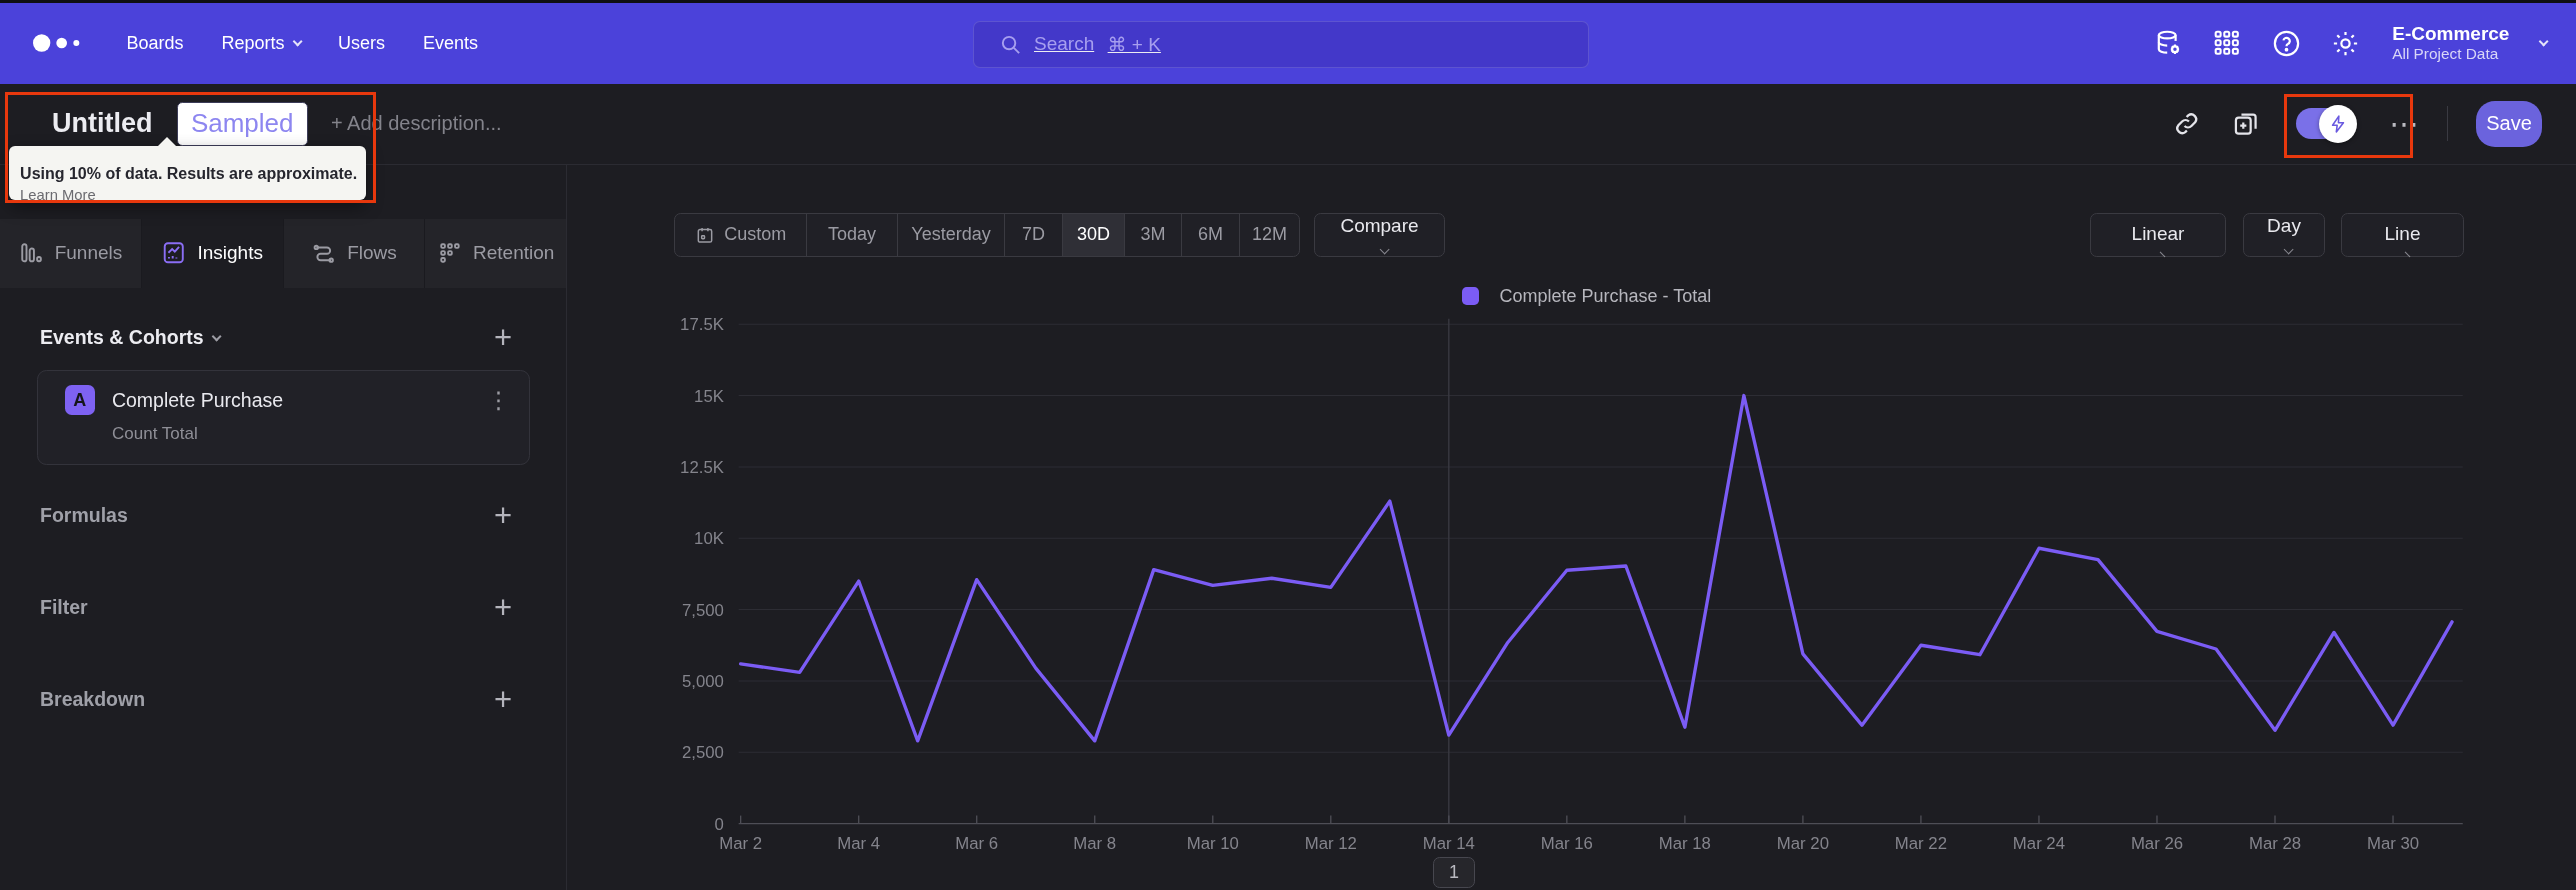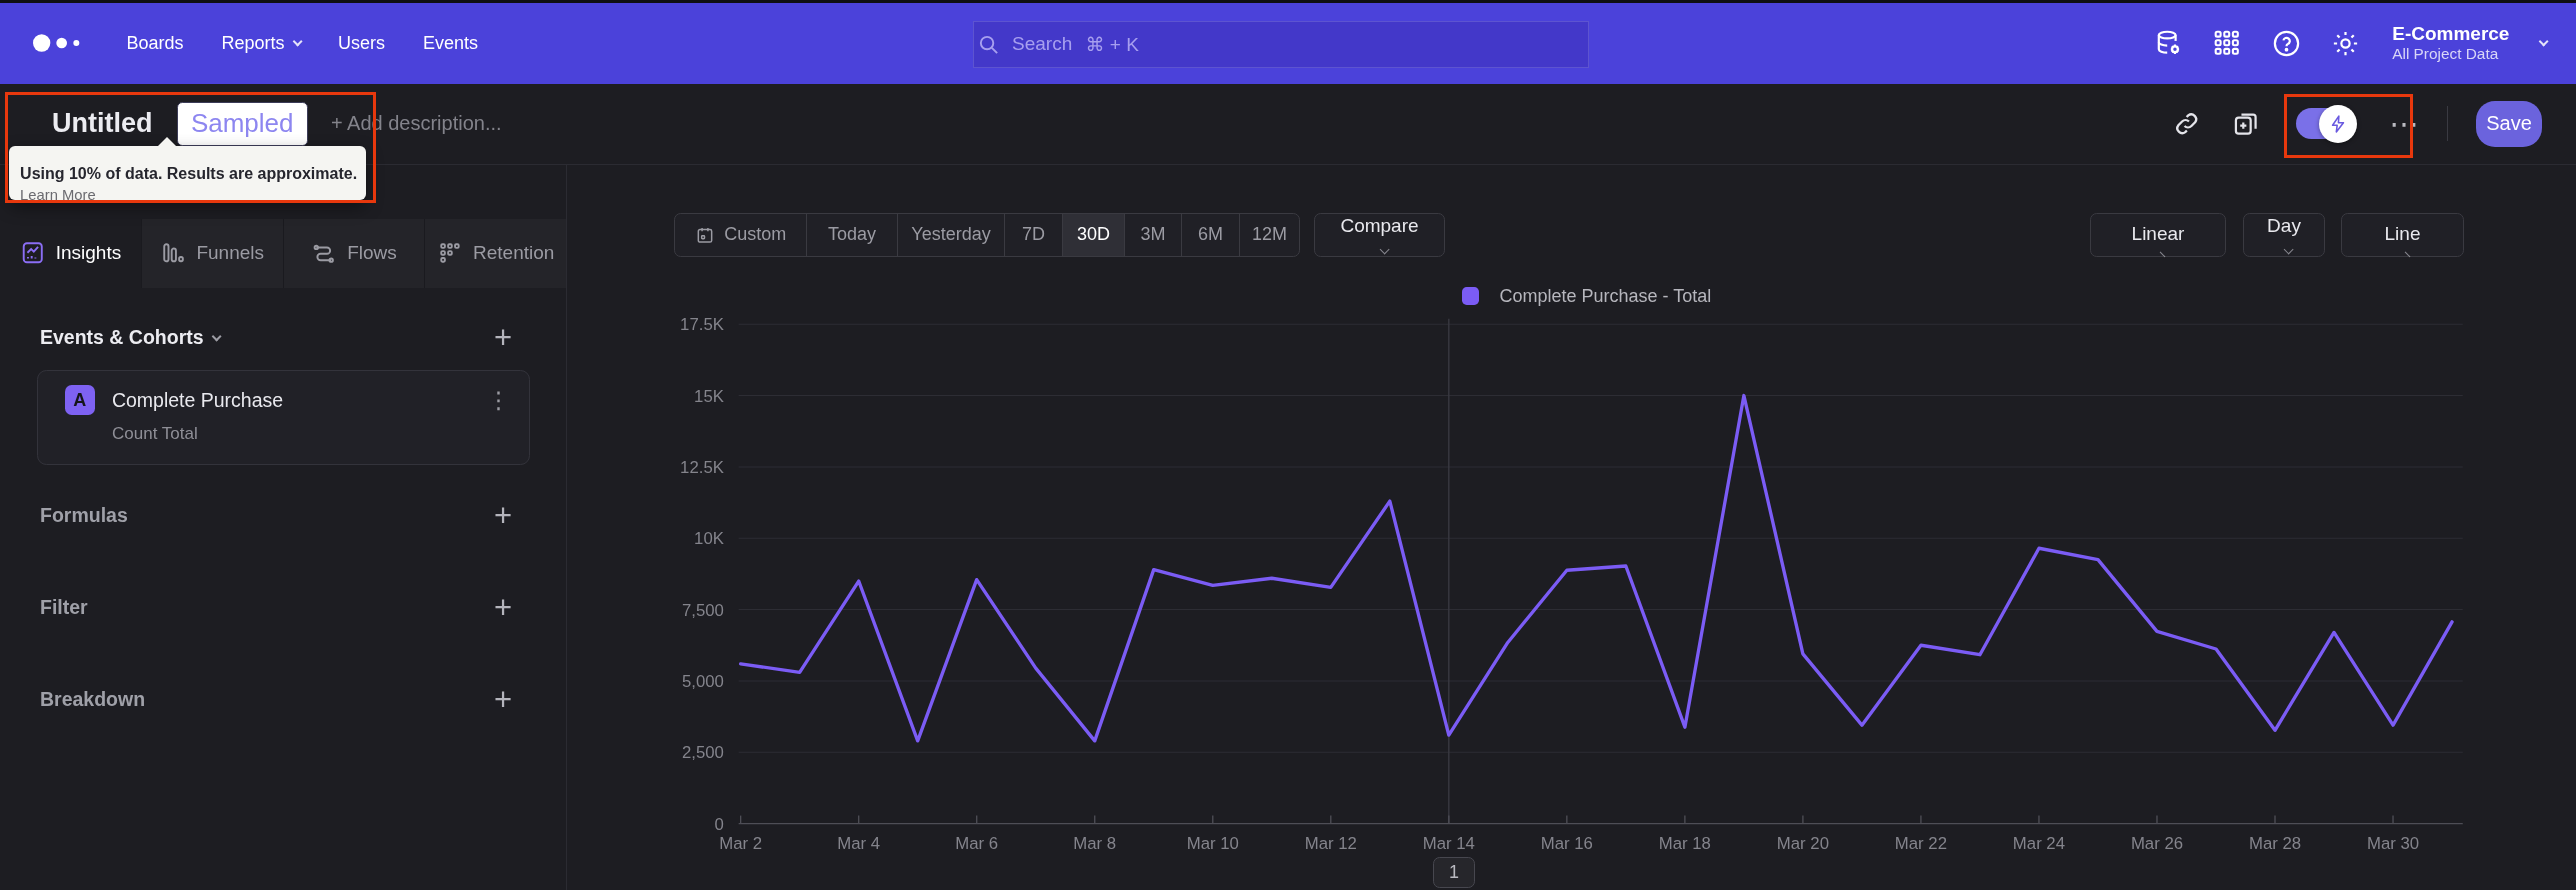--- a/index.html
+++ b/index.html
@@ -12,21 +12,21 @@
   *{box-sizing:border-box;margin:0;padding:0;}
   html,body{width:2576px;height:890px;overflow:hidden;}
   body{font-family:"Liberation Sans",sans-serif;background:var(--body-bg);color:var(--text-primary);position:relative;}
   .top-strip{height:2.7px;background:#0f0f13;}
   
   .topnav{height:81px;background:var(--topnav-bg);display:flex;align-items:center;padding:0 29.5px;position:relative;}
   .logo{display:flex;align-items:center;margin-right:35px;cursor:pointer;}
   .topnav nav{display:flex;align-items:center;gap:38px;}
   .nav-item{color:#fff;font-size:18px;font-weight:500;text-decoration:none;display:flex;align-items:center;cursor:pointer;}
   .chev{display:inline-block;width:7.4px;height:7.4px;border-right:2px solid currentColor;border-bottom:2px solid currentColor;transform:rotate(45deg) translateY(-1.3px);margin-left:8px;opacity:.85;}
-  .search{position:absolute;left:973px;top:18px;width:616px;height:47px;background:var(--search-bg);border:0.7px solid rgba(255,255,255,.14);border-radius:0;display:flex;align-items:center;padding:0 3px;cursor:text;}
+  .search{position:absolute;left:973px;top:18px;width:616px;height:47px;background:var(--search-bg);border:0.7px solid rgba(255,255,255,.14);border-radius:7px;display:flex;align-items:center;padding:0 25px;cursor:text;text-decoration:underline;}
   .search .ph{color:#a79fef;font-size:19px;margin-left:12px;}
   .search .kbd{color:#a79fef;font-size:19px;margin-left:13.4px;}
   .nav-right{margin-left:auto;display:flex;align-items:center;gap:27px;}
   .icon-btn{width:32px;height:32px;display:flex;align-items:center;justify-content:center;cursor:pointer;}
   .project{display:flex;flex-direction:column;line-height:1.15;margin-left:4px;cursor:pointer;}
   .project .pname{font-size:19px;font-weight:700;color:#fff;}
   .project .pscope{font-size:15.4px;color:#d9d6f7;}
   .project-chev{color:#fff;margin-left:2.7px;cursor:pointer;}
   
   .report-header{height:81px;border-bottom:1.3px solid #2b2b32;display:flex;align-items:center;padding:0 34px 0 52px;position:relative;}
@@ -188,35 +188,35 @@
     </div>
     <span class="dots3">⋯</span>
     <div class="vdivider"></div>
     <button class="save-btn">Save</button>
   </div>
 </div>
 
 <div class="main">
   <aside class="sidepanel">
     <div class="tabbar">
+      <div class="tab">
+        <svg class="glyph" width="25.5" height="25.5" viewBox="0 0 24 24" fill="none" stroke="#9b9ba3" stroke-width="1.8">
+          <rect x="4" y="4" width="4" height="16" rx="2"></rect>
+            <rect x="11" y="8" width="4" height="12" rx="2"></rect>
+            <rect x="18" y="16" width="3.5" height="4" rx="1.6"></rect>
+        </svg>
+        <span>Funnels</span>
+      </div>
       <div class="tab active">
         <svg class="glyph" width="25.5" height="25.5" viewBox="0 0 24 24" fill="none" stroke="#8b6ef5" stroke-width="1.8">
           <rect x="3.5" y="3" width="17" height="18" rx="3"></rect>
             <polyline points="7,12 10.5,8.5 13,11 17,6.5"></polyline>
           <path d="M7.5 17.5v-1.5M11 17.5v-2.5M14.5 17.5v-1"></path>
         </svg>
         <span>Insights</span>
-      </div>
-      <div class="tab">
-        <svg class="glyph" width="25.5" height="25.5" viewBox="0 0 24 24" fill="none" stroke="#9b9ba3" stroke-width="1.8">
-          <rect x="4" y="4" width="4" height="16" rx="2"></rect>
-            <rect x="11" y="8" width="4" height="12" rx="2"></rect>
-            <rect x="18" y="16" width="3.5" height="4" rx="1.6"></rect>
-        </svg>
-        <span>Funnels</span>
       </div>
       <div class="tab">
         <svg class="glyph" width="25.5" height="25.5" viewBox="0 0 24 24" fill="none" stroke="#9b9ba3" stroke-width="1.8">
           <path d="M5 7h10a3 3 0 0 1 0 6H9a3 3 0 0 0 0 6h10"></path>
             <circle cx="5" cy="7" r="1.6"></circle>
             <circle cx="19" cy="19" r="1.6"></circle>
         </svg>
         <span>Flows</span>
       </div>
       <div class="tab">

